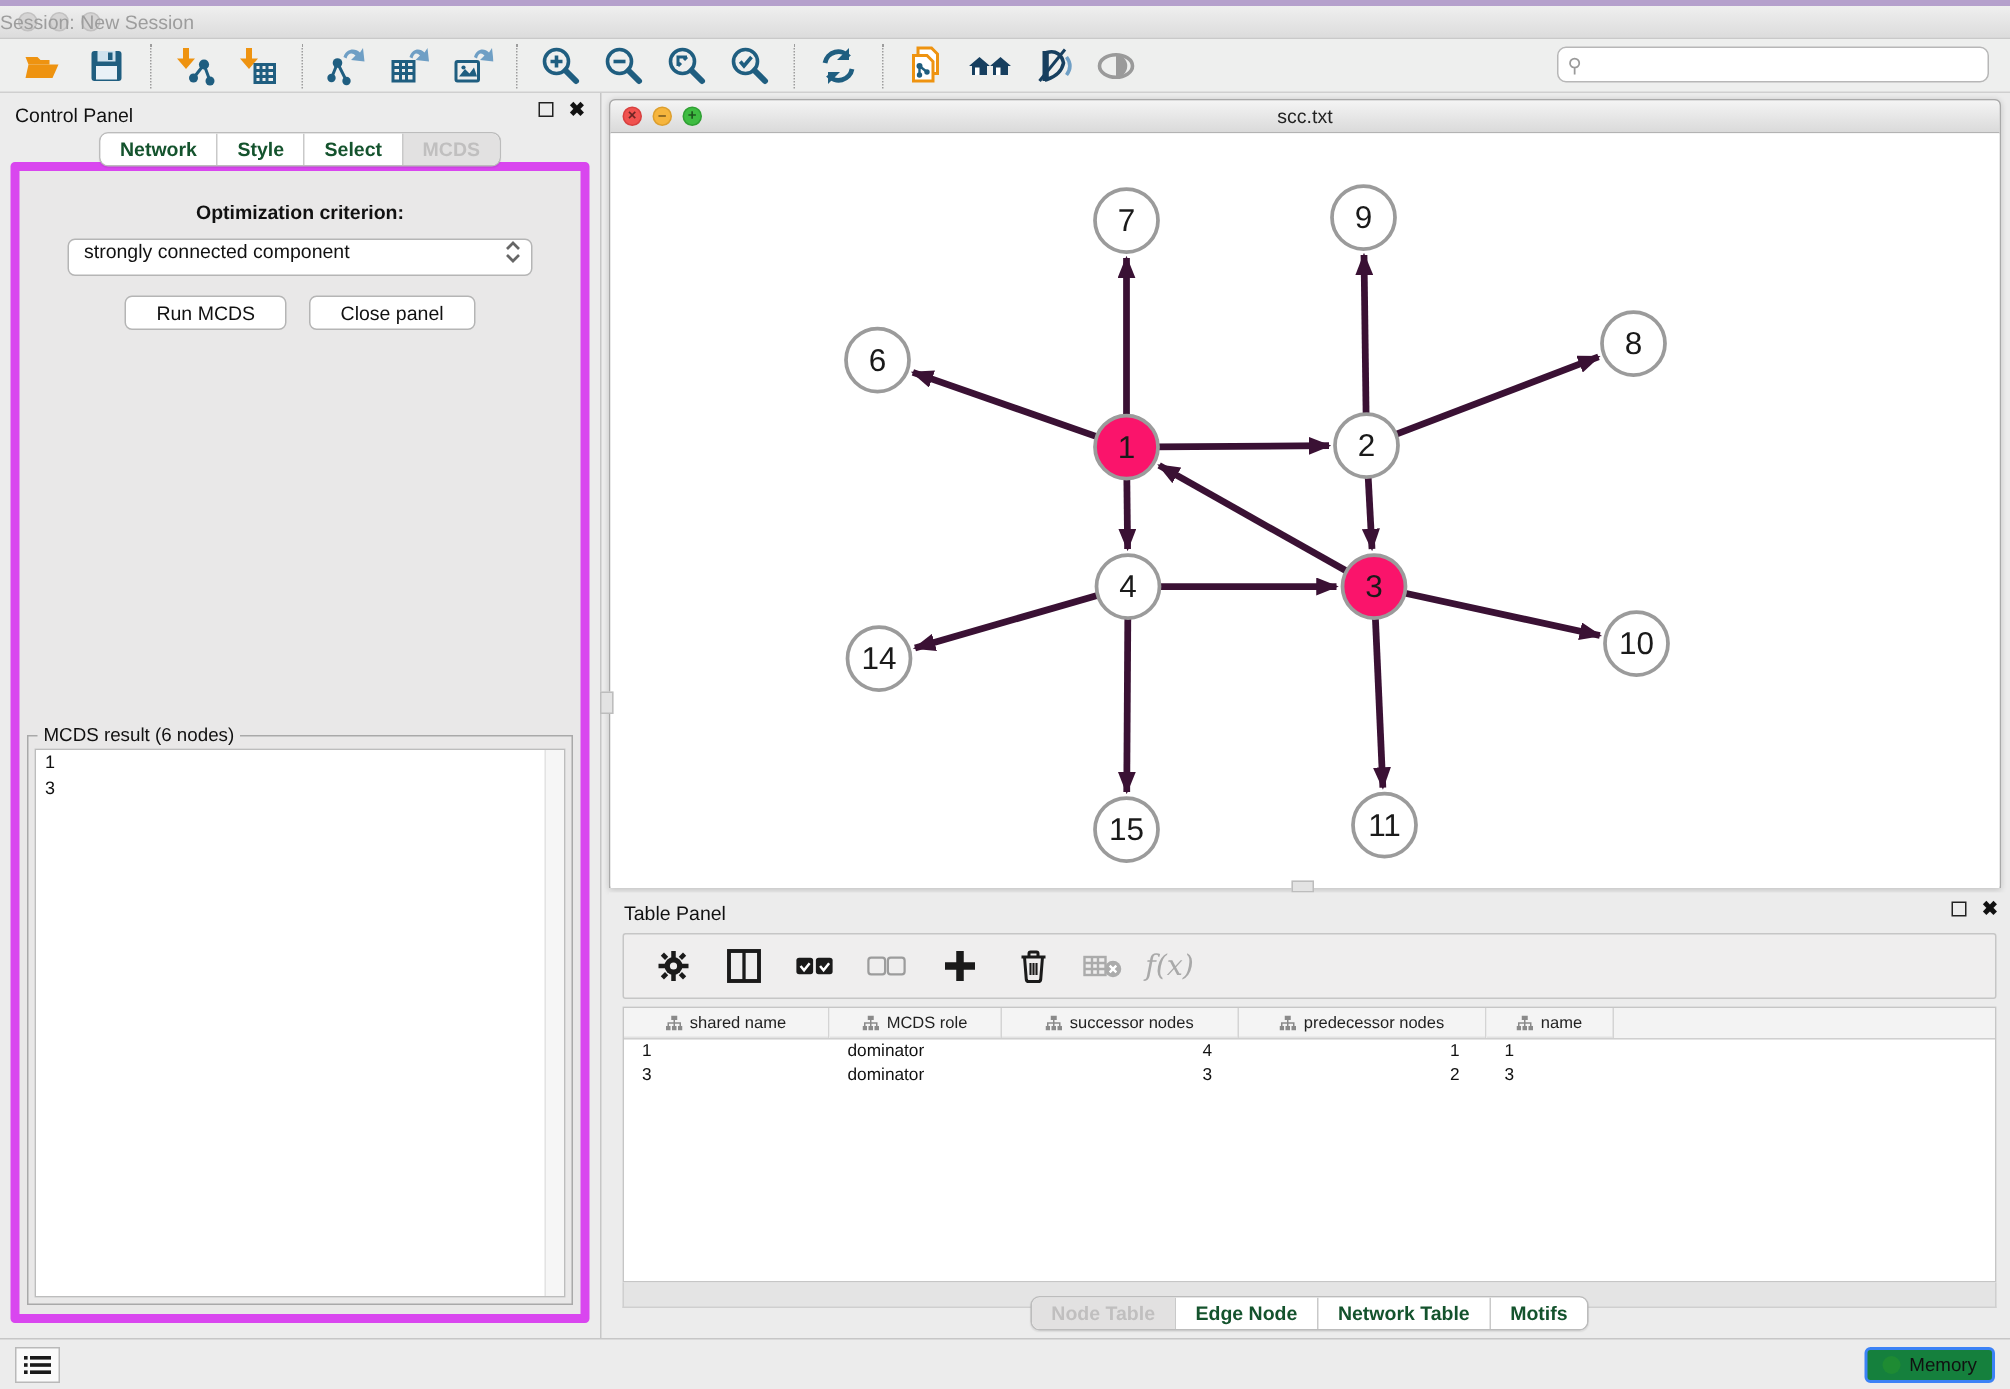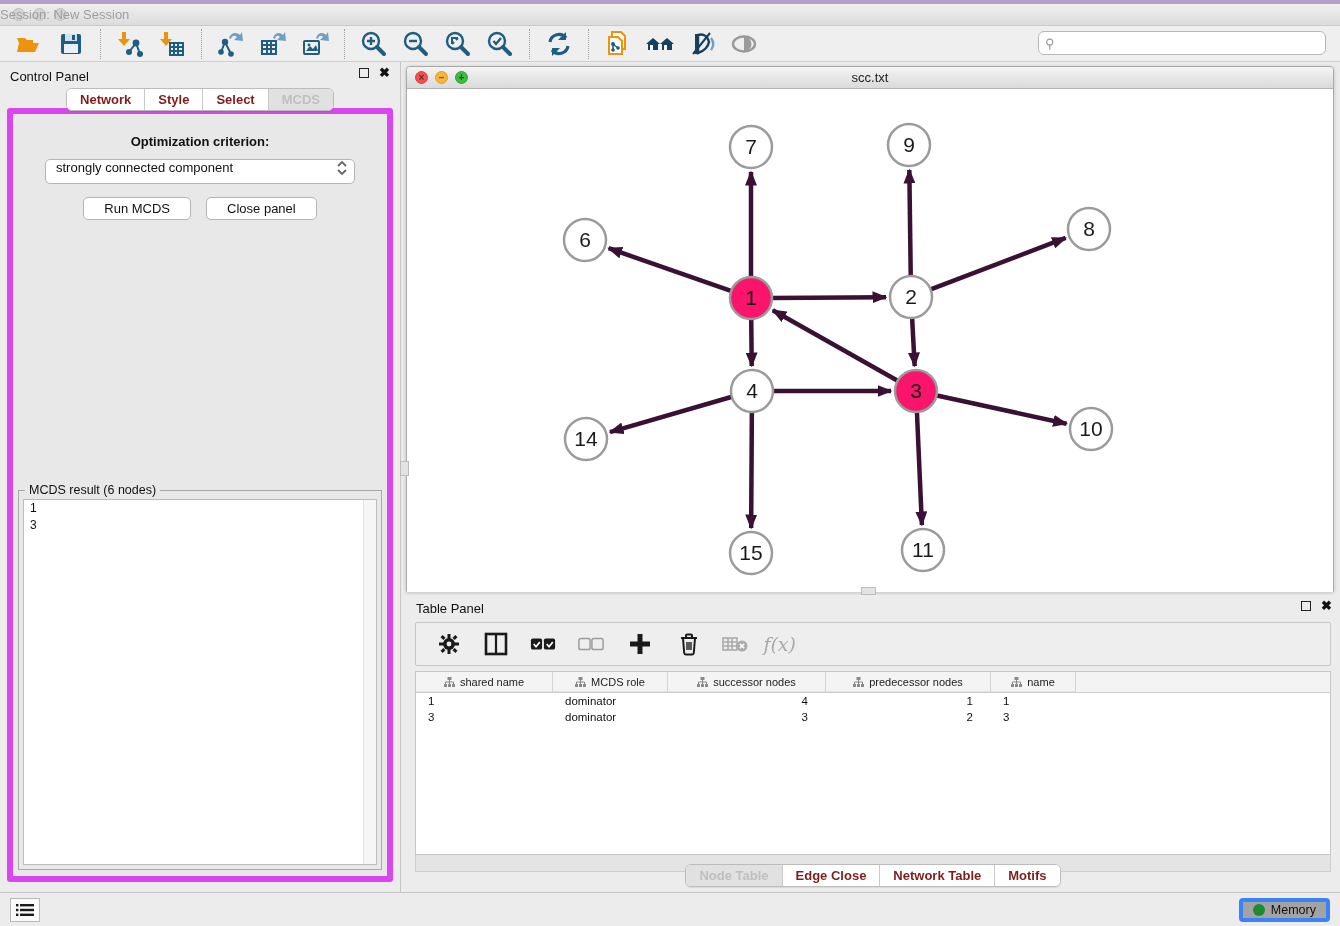--- a/index.html
+++ b/index.html
@@ -34,21 +34,21 @@
                    background:#ececec; border-right:1px solid #c6c6c6; }
   .panel-head { position:relative; height:26px; }
   .panel-title { position:absolute; left:10px; top:7px; font-size:13px; color:#111; }
   .panel-btns { position:absolute; right:10px; top:6px; display:flex; gap:10px; align-items:center; }
   .float-btn { width:10px; height:10px; border:1.6px solid #222; background:transparent; }
   .close-btn { font-size:13px; font-weight:bold; color:#111; line-height:10px; }
 
   .tabs-row { display:flex; justify-content:center; position:relative; z-index:2; }
   .seg { display:inline-flex; border:1px solid #bcbcbc; border-radius:6px; overflow:hidden; background:#fff;
          box-shadow:0 1px 1px rgba(0,0,0,.08); }
-  .seg .tab { padding:3px 13px; font-size:13px; font-weight:bold; color:#7f1d1d; background:#fff;
+  .seg .tab { padding:3px 13px; font-size:13px; font-weight:bold; color:#14532d; background:#fff;
               border-left:1px solid #c9c9c9; cursor:pointer; white-space:nowrap; }
   .seg .tab:first-child { border-left:none; }
   .seg .tab.active { background:#e2e1e1; color:#c0bfbf; }
 
   .cp-content { position:absolute; left:7px; right:7px; top:46px; bottom:10px;
                 background:#e9e8e8; border:6px solid #d946ef; border-radius:3px; }
   .opt-label { text-align:center; margin-top:20px; font-size:13px; font-weight:bold; color:#111; }
   .dropdown { margin:10px auto 0; width:310px; height:25px; background:#fff; border:1px solid #b5b5b5;
               border-radius:5px; display:flex; align-items:flex-start; padding:0 6px 0 10px; cursor:pointer; }
   .dropdown .dd-text { flex:1; font-size:13px; color:#111; }
@@ -99,21 +99,21 @@
   .tb-cell.left { text-align:left; padding-left:12px; }
   .tb-cell.right { text-align:right; padding-right:18px; }
 
   .tp-bottombar { position:absolute; left:9px; right:9px; bottom:18px; height:17px; background:#e4e4e4; border:1px solid #cfcfcf; border-top:none; }
   .tp-tabs { position:absolute; left:0; width:100%; bottom:3px; display:flex; justify-content:center; }
 
   
   .statusbar { position:absolute; left:0; top:892px; width:100%; height:34px; background:#ececec; border-top:1px solid #c6c6c6; }
   .menu-btn { position:absolute; left:10px; top:5px; width:30px; height:24px; background:#fafafa; border:1px solid #b9b9b9;
               display:flex; align-items:center; justify-content:center; cursor:pointer; }
-  .memory-btn { position:absolute; right:10px; top:5px; height:24px; background:#a3a3a3; border:4px solid #3b82f6;
+  .memory-btn { position:absolute; right:10px; top:5px; height:24px; background:#15803d; border:2px solid #3b82f6;
                 border-radius:4px; display:flex; align-items:center; gap:6px; padding:0 10px; cursor:pointer; }
   .mem-dot { width:12px; height:12px; border-radius:50%; background:#1e8b33; }
   .memory-btn span.lbl { font-size:12.5px; color:#111; }
 </style>
 </head>
 <body>
 
 <div class="screen">
 
   <div class="top-strip"></div>
@@ -560,21 +560,21 @@
             <div class="tb-cell right" style="width: 165px;">2</div>
             <div class="tb-cell left" style="width: 85px;">3</div>
           </div>
         </div>
     </div>
 
     <div class="tp-bottombar"></div>
     <div class="tp-tabs">
       <div class="seg" id="tp-tabs">
           <div class="tab active">Node Table</div>
-          <div class="tab">Edge Close</div>
+          <div class="tab">Edge Node</div>
           <div class="tab">Network Table</div>
           <div class="tab">Motifs</div>
         </div>
     </div>
   </div>
 
   <div class="statusbar">
     <div class="menu-btn">
       <svg width="18" height="14" viewBox="0 0 18 14">
           <g fill="#1a1a1a">

